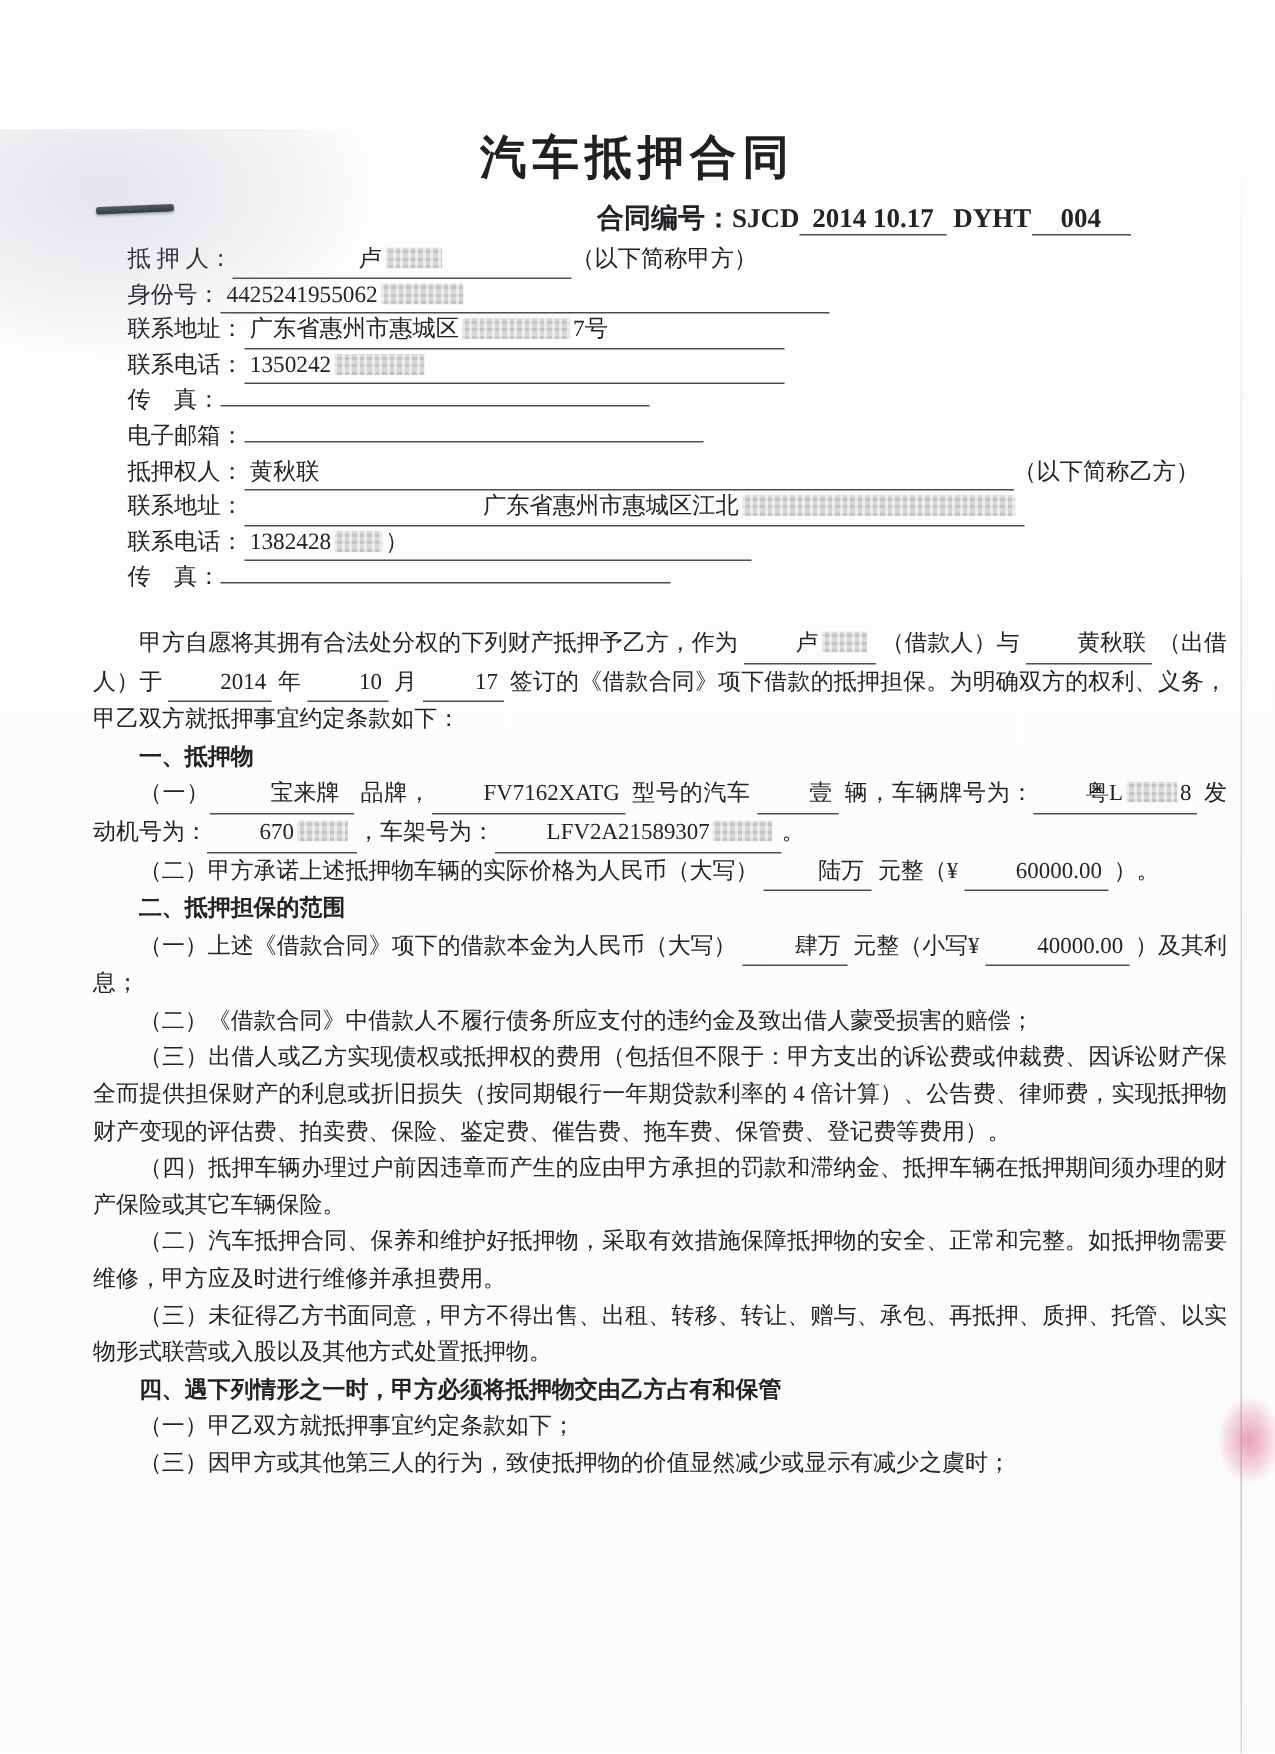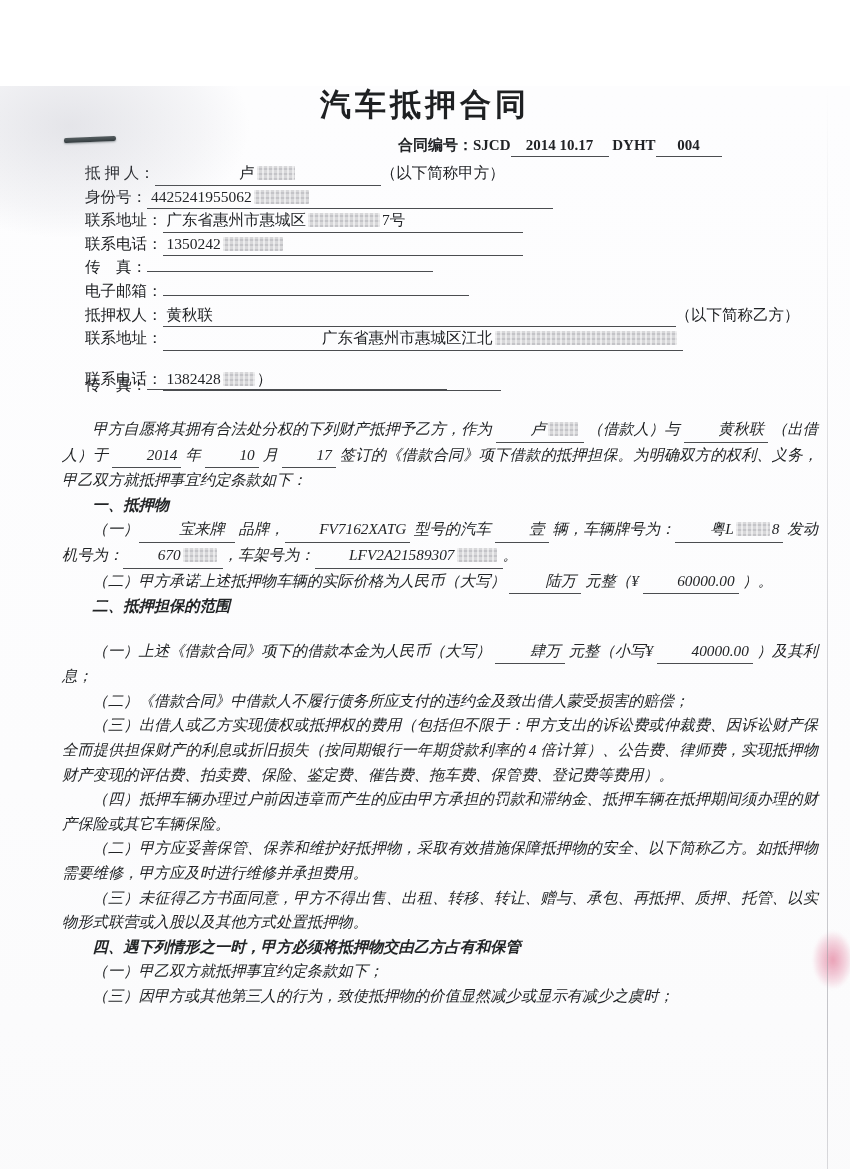--- a/index.html
+++ b/index.html
@@ -35,21 +35,21 @@
     filter:blur(1.2px);
     pointer-events:none;
   }
   
   .title{
     margin:86px 0 0 0;text-align:center;
     font-size:31px;font-weight:bold;letter-spacing:4px;line-height:38px;
     color:#1e2022;
   }
   .contract-no{
-    margin:10px 0 0 398px;font-size:15px;font-weight:bold;line-height:22px;
+    margin:10px 0 0 398px;font-size:18px;font-weight:bold;line-height:22px;
     white-space:nowrap;color:#212326;
   }
   
   .parties{margin:4px 0 0 85px;font-size:15.5px;color:#212326;}
   .party-row{height:23.6px;line-height:23.6px;white-space:nowrap;}
   .party-label{display:inline-block;}
   
   .fill{
     display:inline-block;border-bottom:1px solid #4b4d50;
     min-width:30px;padding:0 4px;text-align:left;
@@ -63,21 +63,21 @@
     background-image:
       repeating-linear-gradient(90deg,rgba(255,255,255,0.55) 0 2px,transparent 2px 5px),
       repeating-linear-gradient(0deg,rgba(150,150,158,0.30) 0 2px,transparent 2px 5px);
   }
   
   .doc-body{
     margin:20px 32px 0 62px;
     font-size:15.3px;line-height:24.6px;text-align:justify;
     color:#222426;
   }
-  .doc-body p{margin:0;text-indent:2em;font-style:italic;}
+  .doc-body p{margin:0;text-indent:2em;}
   .doc-body p.h{font-weight:bold;}
 </style>
 </head>
 <body>
 
 <div class="page">
   <div class="corner-shade"></div>
   <div class="staple"></div>
 
   <h1 class="title">汽车抵押合同</h1>
@@ -86,35 +86,35 @@
 
   <div class="parties">
       <div class="party-row"><span class="party-label">抵 押 人：</span><span class="fill c" style="min-width: 218px;">卢<span class="redact" style="width: 38px;"></span></span><span>（以下简称甲方）</span></div>
       <div class="party-row"><span class="party-label">身份号：</span><span class="fill" style="min-width: 398px;">4425241955062<span class="redact" style="width: 55px;"></span></span></div>
       <div class="party-row"><span class="party-label">联系地址：</span><span class="fill" style="min-width: 352px;">广东省惠州市惠城区<span class="redact" style="width: 72px;"></span>7号</span></div>
       <div class="party-row"><span class="party-label">联系电话：</span><span class="fill" style="min-width: 352px;">1350242<span class="redact" style="width: 60px;"></span></span></div>
       <div class="party-row"><span class="party-label">传　真：</span><span class="fill" style="min-width: 278px;"></span></div>
       <div class="party-row"><span class="party-label">电子邮箱：</span><span class="fill" style="min-width: 298px;"></span></div>
       <div class="party-row"><span class="party-label">抵押权人：</span><span class="fill" style="min-width: 505px;">黄秋联</span><span>（以下简称乙方）</span></div>
       <div class="party-row"><span class="party-label">联系地址：</span><span class="fill" style="min-width: 512px; text-align: right;">广东省惠州市惠城区江北<span class="redact" style="width: 182px;"></span></span></div>
-      <div class="party-row"><span class="party-label">联系电话：</span><span class="fill" style="min-width: 330px; margin-top: 17px;">1382428<span class="redact" style="width: 32px;"></span>）</span></div>
+      <div class="party-row"><span class="party-label">联系电话：</span><span class="fill" style="min-width: 330px;">1382428<span class="redact" style="width: 32px;"></span>）</span></div>
       <div class="party-row"><span class="party-label">传　真：</span><span class="fill" style="min-width: 292px;"></span></div>
     </div>
 
   <div class="doc-body">
       <p><span>甲方自愿将其拥有合法处分权的下列财产抵押予乙方，作为 </span><span class="fill c" style="min-width: 68px;">卢<span class="redact" style="width: 30px;"></span></span><span> （借款人）与 </span><span class="fill c" style="min-width: 70px;">黄秋联</span><span> （出借人）于 </span><span class="fill c" style="min-width: 44px;">2014</span><span> 年 </span><span class="fill c" style="min-width: 24px;">10</span><span> 月 </span><span class="fill c" style="min-width: 24px;">17</span><span> 签订的《借款合同》项下借款的抵押担保。为明确双方的权利、义务，甲乙双方就抵押事宜约定条款如下：</span></p>
       <p class="h">一、抵押物</p>
       <p><span>（一）</span><span class="fill c" style="min-width: 88px;">宝来牌</span><span> 品牌，</span><span class="fill c" style="min-width: 104px;">FV7162XATG</span><span> 型号的汽车 </span><span class="fill c" style="min-width: 26px;">壹</span><span> 辆，车辆牌号为：</span><span class="fill" style="min-width: 86px;">粤L<span class="redact" style="width: 34px;"></span>8</span><span> 发动机号为：</span><span class="fill c" style="min-width: 74px;">670<span class="redact" style="width: 34px;"></span></span><span>，车架号为：</span><span class="fill" style="min-width: 162px;">LFV2A21589307<span class="redact" style="width: 40px;"></span></span><span>。</span></p>
       <p><span>（二）甲方承诺上述抵押物车辆的实际价格为人民币（大写） </span><span class="fill c" style="min-width: 64px;">陆万</span><span> 元整（¥ </span><span class="fill c" style="min-width: 84px;">60000.00</span><span> ）。</span></p>
       <p class="h">二、抵押担保的范围</p>
-      <p><span>（一）上述《借款合同》项下的借款本金为人民币（大写） </span><span class="fill c" style="min-width: 62px;">肆万</span><span> 元整（小写¥ </span><span class="fill c" style="min-width: 84px; margin-top: 20px;">40000.00</span><span> ）及其利息；</span></p>
+      <p><span>（一）上述《借款合同》项下的借款本金为人民币（大写） </span><span class="fill c" style="min-width: 62px;">肆万</span><span> 元整（小写¥ </span><span class="fill c" style="min-width: 84px;">40000.00</span><span> ）及其利息；</span></p>
       <p><span>（二）《借款合同》中借款人不履行债务所应支付的违约金及致出借人蒙受损害的赔偿；</span></p>
       <p><span>（三）出借人或乙方实现债权或抵押权的费用（包括但不限于：甲方支出的诉讼费或仲裁费、因诉讼财产保全而提供担保财产的利息或折旧损失（按同期银行一年期贷款利率的 4 倍计算）、公告费、律师费，实现抵押物财产变现的评估费、拍卖费、保险、鉴定费、催告费、拖车费、保管费、登记费等费用）。</span></p>
       <p><span>（四）抵押车辆办理过户前因违章而产生的应由甲方承担的罚款和滞纳金、抵押车辆在抵押期间须办理的财产保险或其它车辆保险。</span></p>
-      <p><span>（二）甲方应妥善保管、保养和维护好抵押物，采取有效措施保障抵押物的安全、以下简称乙方。如抵押物需要维修，甲方应及时进行维修并承担费用。</span></p>
+      <p><span>（二）汽车抵押合同、保养和维护好抵押物，采取有效措施保障抵押物的安全、正常和完整。如抵押物需要维修，甲方应及时进行维修并承担费用。</span></p>
       <p><span>（三）未征得乙方书面同意，甲方不得出售、出租、转移、转让、赠与、承包、再抵押、质押、托管、以实物形式联营或入股以及其他方式处置抵押物。</span></p>
       <p class="h">四、遇下列情形之一时，甲方必须将抵押物交由乙方占有和保管</p>
       <p><span>（一）甲乙双方就抵押事宜约定条款如下；</span></p>
       <p><span>（三）因甲方或其他第三人的行为，致使抵押物的价值显然减少或显示有减少之虞时；</span></p>
     </div>
 
   <div class="fingerprint"></div>
   <div class="edge-line"></div>
 
 </div>

